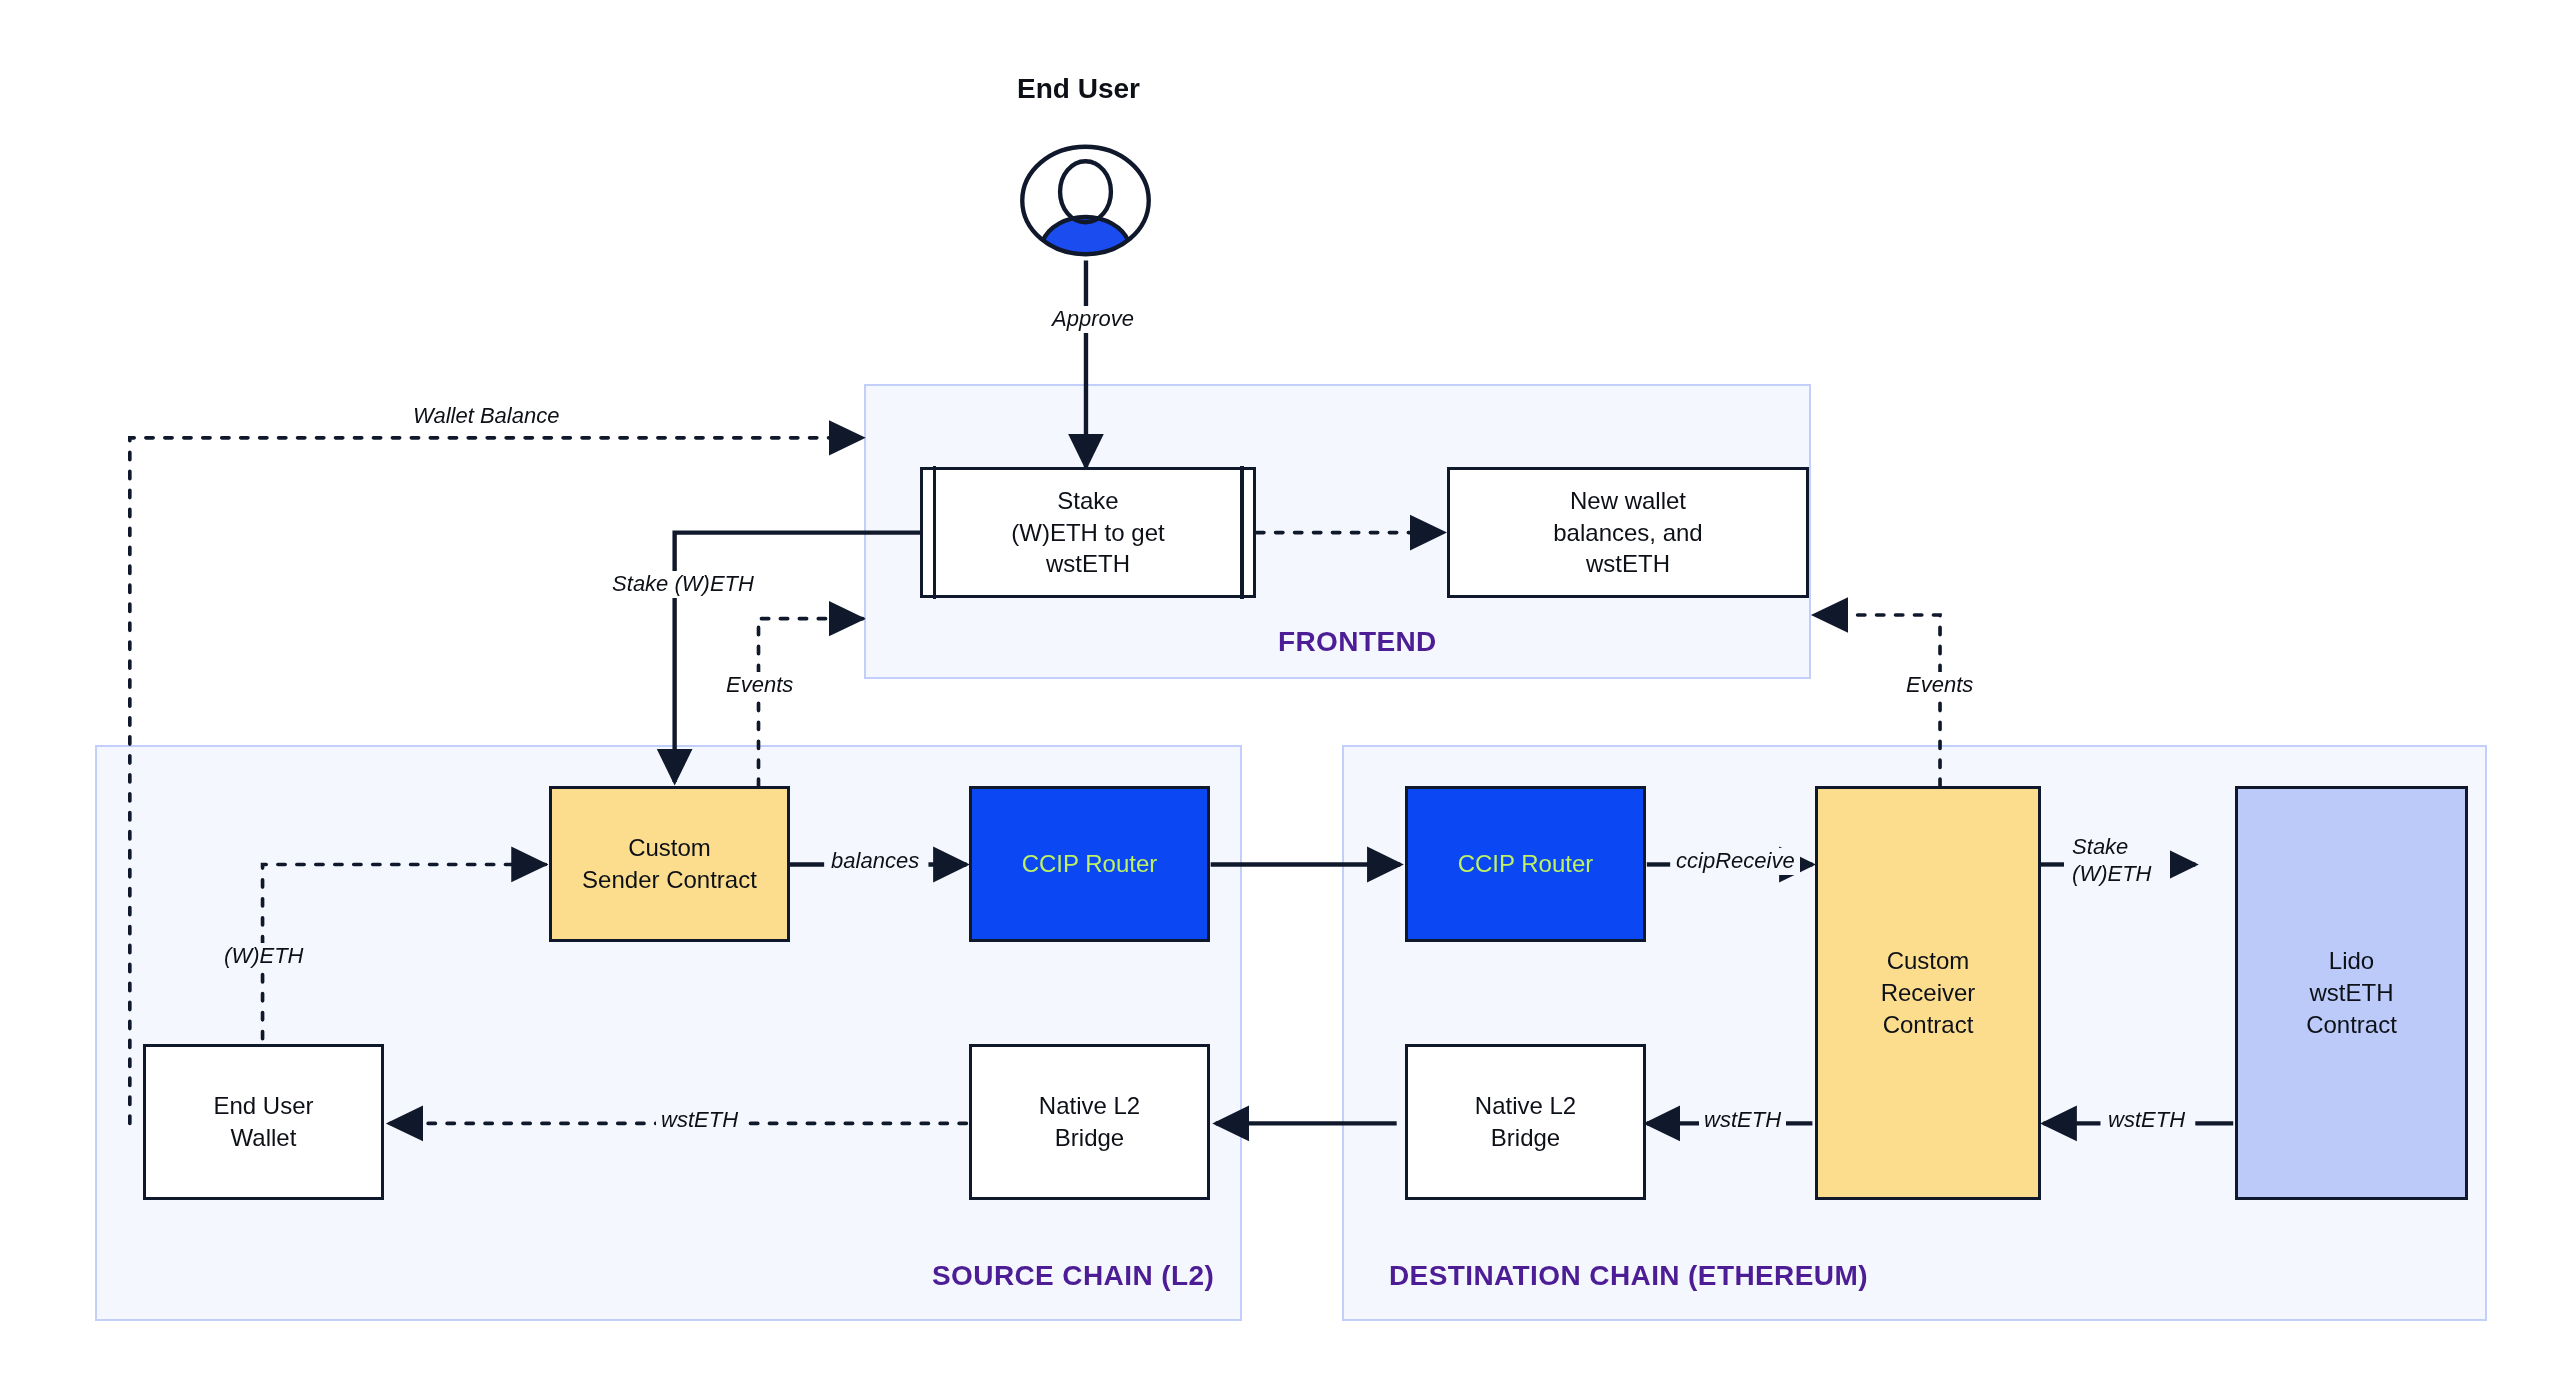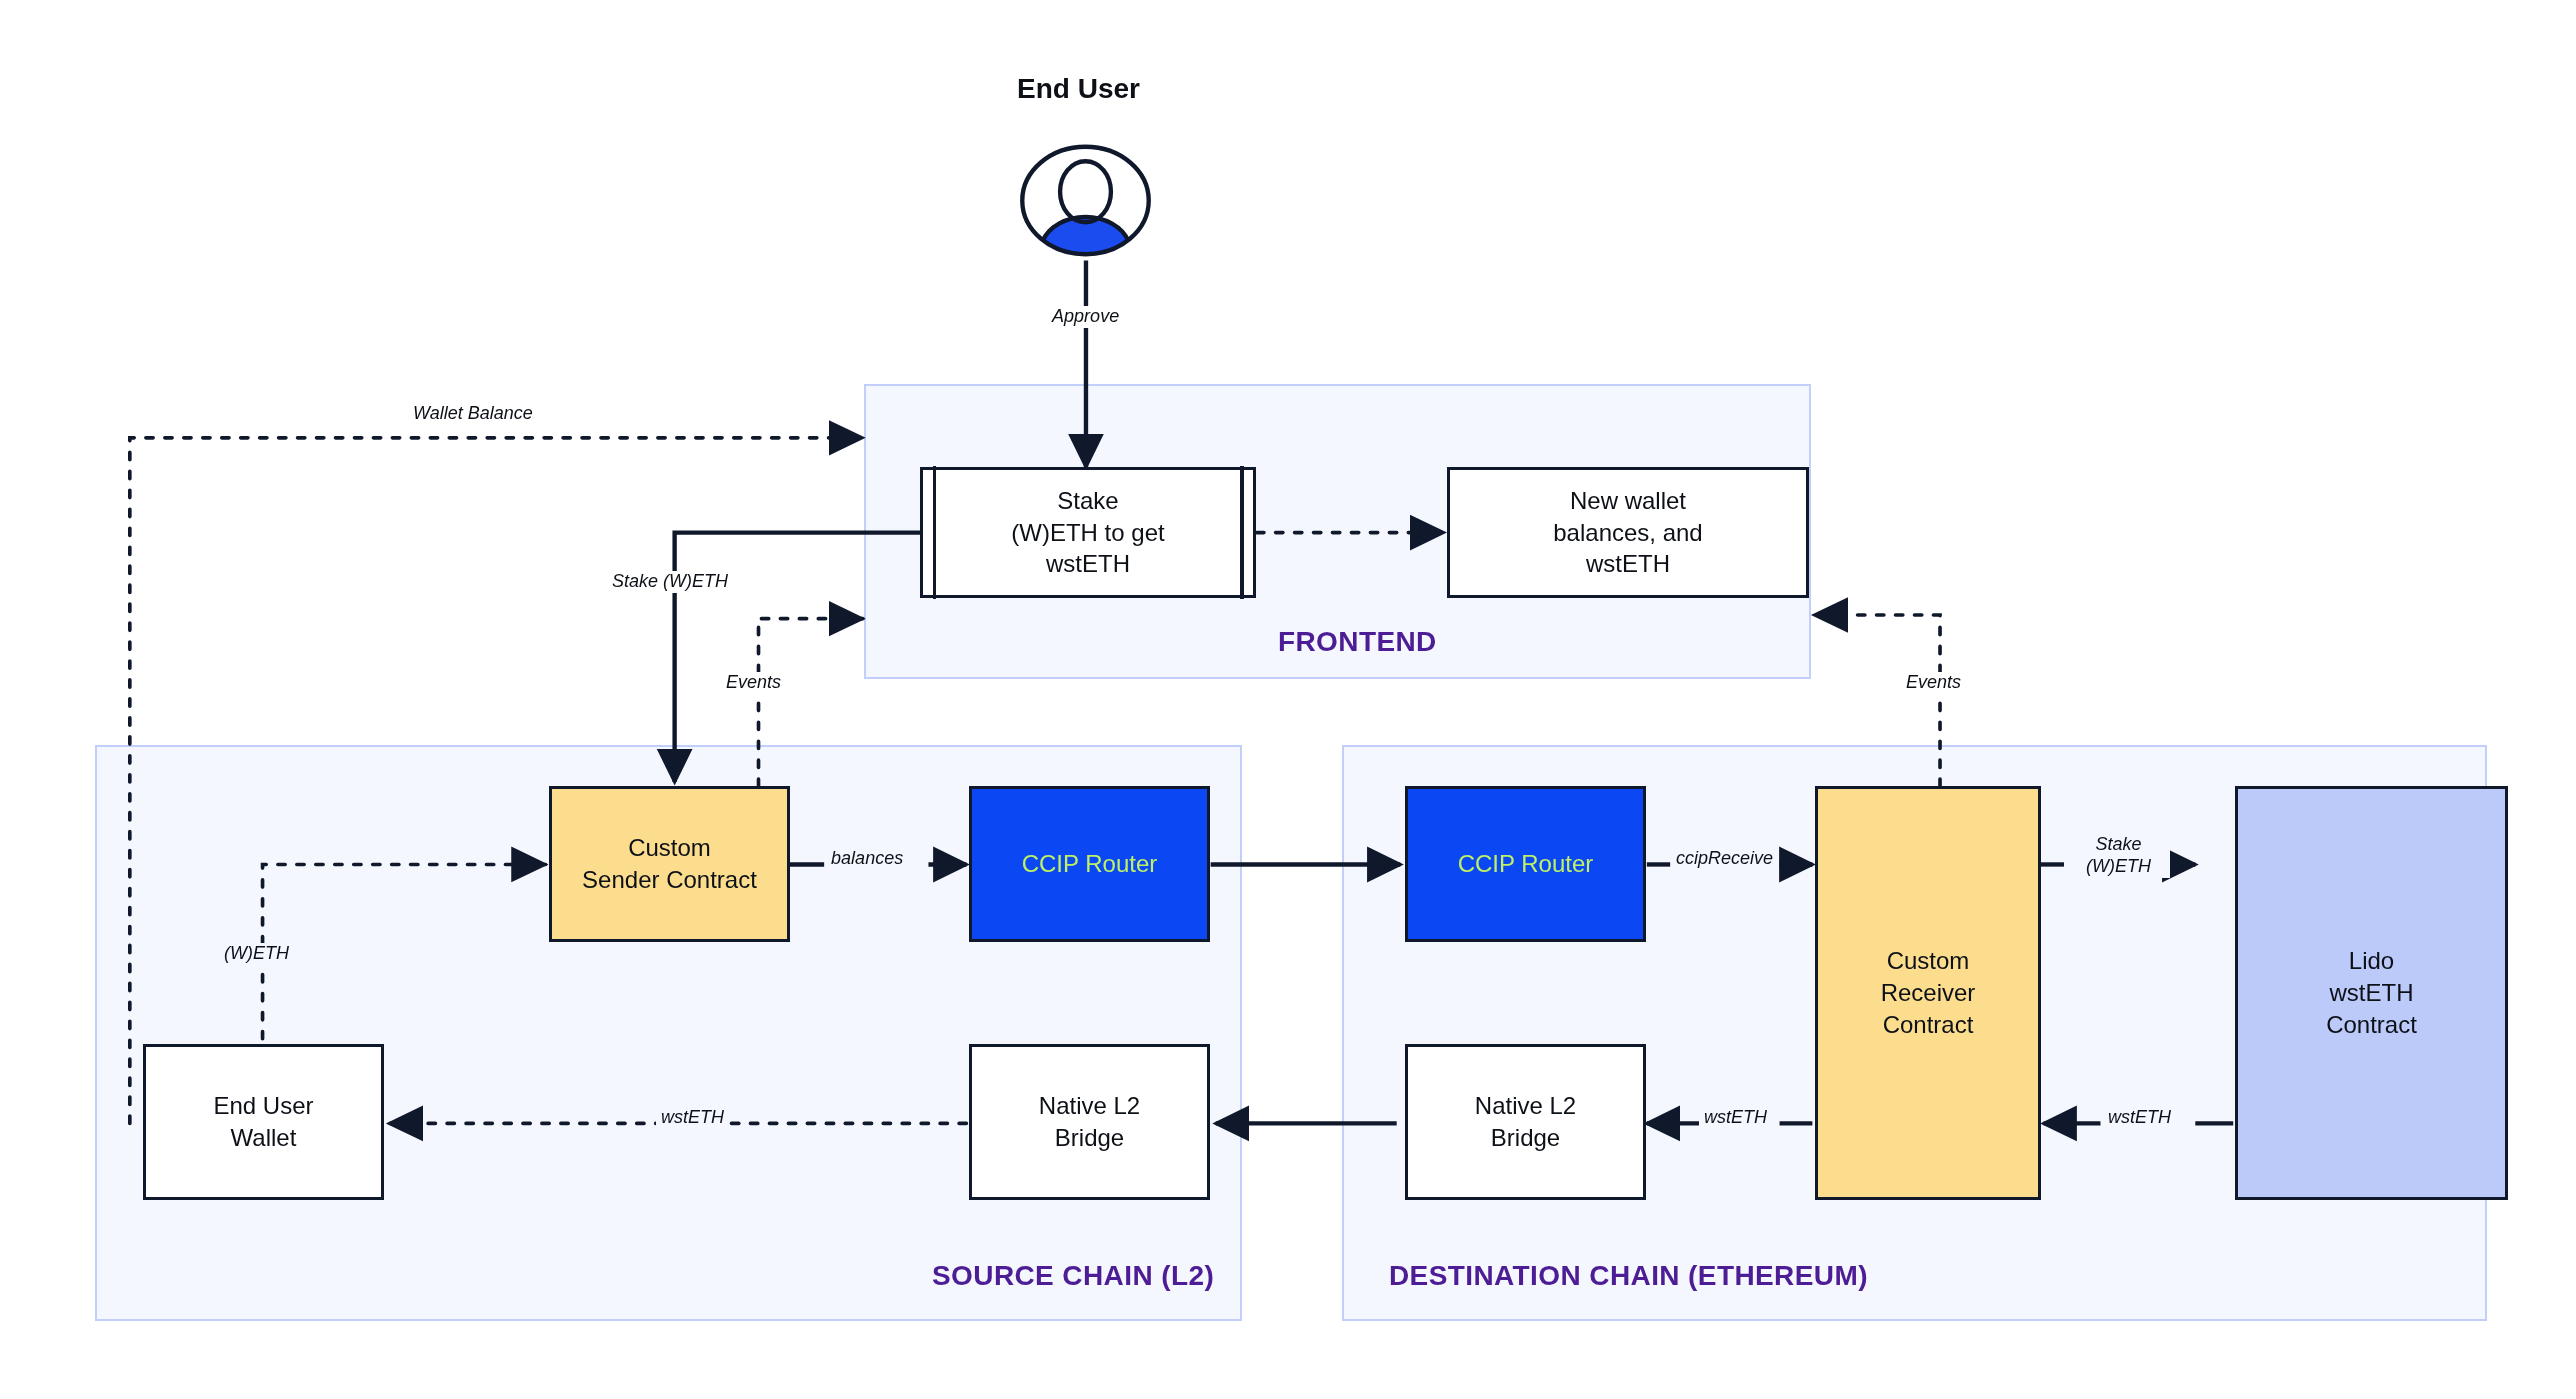--- a/index.html
+++ b/index.html
@@ -86,25 +86,25 @@
     font-size: 28px;
     font-weight: bold;
     color: #0d1117;
     white-space: nowrap;
   }
   .actor-figure { position: absolute; }
 
   
   .edge-label {
     position: absolute;
-    font-size: 18px;
+    font-size: 22px;
     font-style: italic;
     color: #0d1117;
     white-space: pre-line;
-    text-align: center;
+    text-align: left;
     line-height: 1.22;
     background: #ffffff;
     padding: 0 5.1px;
   }
   .edge-label.onpanel { background: #f5f7fe; }
 </style>
 </head>
 <body>
 
 <div id="canvas">
@@ -236,21 +236,21 @@
   <div class="node blue" style="left:1405px; top:786px; width:241px; height:156px;">
     <span class="inner">CCIP Router</span>
   </div>
 
   <div class="node yellow" style="left:1815px; top:786px; width:226px; height:414px;">
     <span class="inner">Custom
 Receiver
 Contract</span>
   </div>
 
-  <div class="node lav" style="left:2235px; top:786px; width:273px; height:414px;">
+  <div class="node lav" style="left:2235px; top:786px; width:233px; height:414px;">
     <span class="inner">Lido
 wstETH
 Contract</span>
   </div>
 
   <div class="node" style="left:1405px; top:1044px; width:241px; height:156px;">
     <span class="inner">Native L2
 Bridge</span>
   </div>
 

